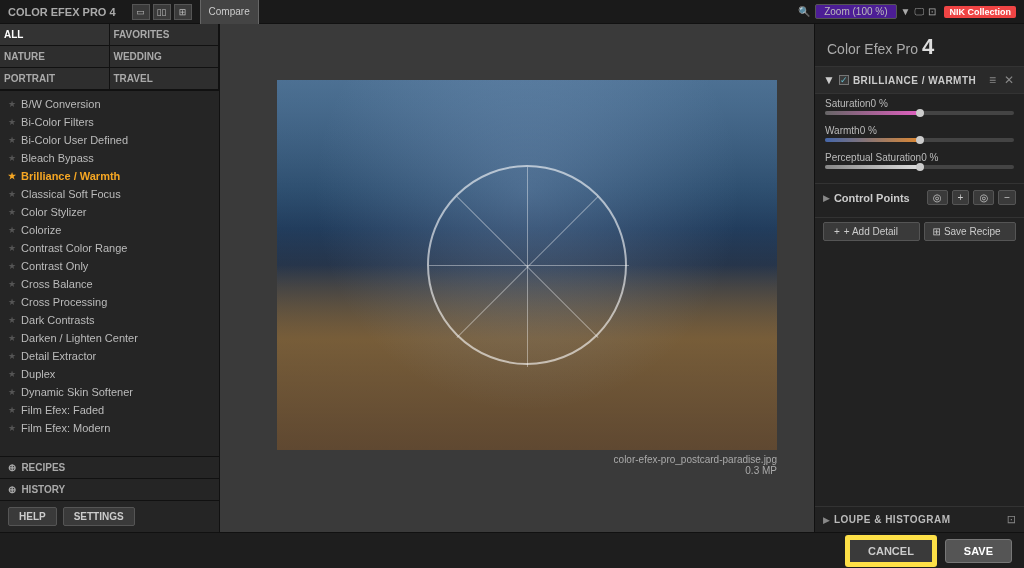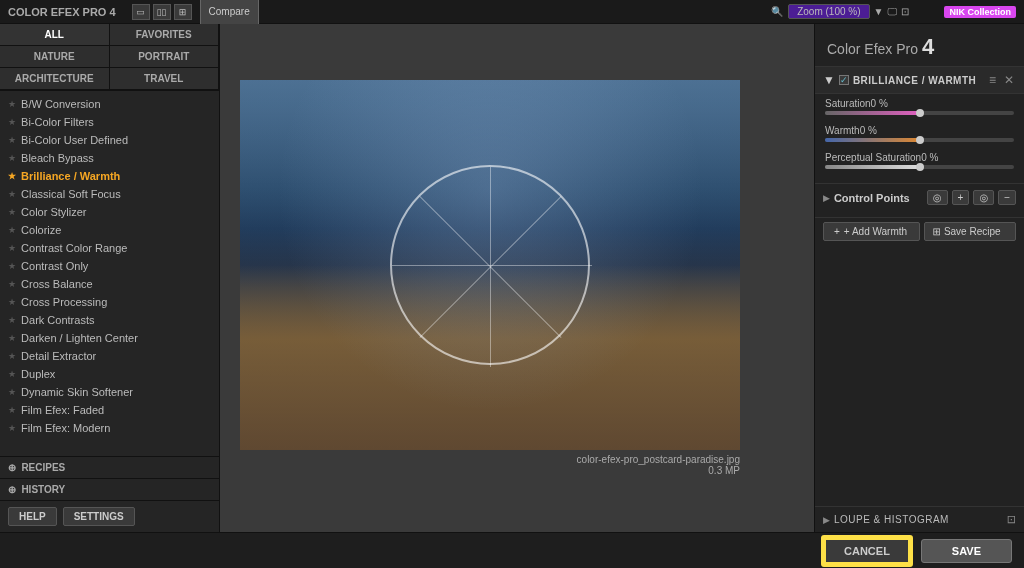--- a/index.html
+++ b/index.html
@@ -60,27 +60,26 @@
     .zoom-btn {
       background: #4c1d95;
       border: 1px solid #555;
       color: #bbb;
       font-size: 10px;
       padding: 1px 8px;
       cursor: pointer;
       border-radius: 2px;
     }
     .nik-badge {
-      background: #d946ef;
+      background: #ef4444;
       color: #fff;
       font-size: 9px;
       font-weight: bold;
       padding: 1px 5px;
       border-radius: 2px;
-      margin-left: 27px;
     }
 
     
     .main-layout {
       display: flex;
       flex: 1;
       overflow: hidden;
     }
 
     
@@ -100,21 +99,21 @@
     .cat-btn {
       background: #2e2e2e;
       border: none;
       border-bottom: 1px solid #111;
       border-right: 1px solid #111;
       color: #aaa;
       font-size: 10px;
       font-weight: bold;
       padding: 5px 4px;
       cursor: pointer;
-      text-align: center;
+      text-align: left;
       text-transform: uppercase;
     }
     .cat-btn.active { color: #fff; background: #333; }
 
     .filter-list {
       flex: 1;
       overflow-y: auto;
       padding: 4px 0;
     }
     .filter-list::-webkit-scrollbar { width: 6px; }
@@ -163,20 +162,21 @@
       border-radius: 2px;
       font-weight: bold;
     }
 
     
     .center-canvas {
       flex: 1;
       background: #3a3a3a;
       display: flex;
       flex-direction: column;
+      align-items: center;
       justify-content: center;
       position: relative;
       overflow: hidden;
       padding-left: 20px;
     }
     .image-container {
       position: relative;
     }
     .photo-placeholder {
       width: 500px;
@@ -421,21 +421,21 @@
     .loupe-section {
       padding: 6px 8px;
       border-top: 1px solid #333;
     }
     .loupe-header {
       display: flex;
       align-items: center;
       gap: 4px;
     }
     .loupe-arrow { font-size: 9px; color: #888; cursor: pointer; }
-    .loupe-label { font-size: 10px; color: #bbb; font-weight: normal; flex: 1; letter-spacing: 0.5px; }
+    .loupe-label { font-size: 10px; color: #bbb; font-weight: bold; flex: 1; letter-spacing: 0.5px; }
     .loupe-icon-btn {
       background: none; border: none; color: #888; cursor: pointer; font-size: 11px;
     }
 
     
     .bottom-bar {
       height: 36px;
       background: #1e1e1e;
       border-top: 1px solid #111;
       display: flex;
@@ -453,21 +453,21 @@
       padding: 5px 18px;
       cursor: pointer;
       border-radius: 3px;
     }
     .save-btn {
       background: #555;
       border: 1px solid #777;
       color: #fff;
       font-size: 11px;
       font-weight: bold;
-      padding: 5px 30px;
+      padding: 5px 18px;
       cursor: pointer;
       border-radius: 3px;
     }
   </style>
 </head>
 <body>
 
 <div class="top-bar">
   <span class="app-title">COLOR EFEX PRO 4</span>
   <div class="view-icons">
@@ -486,22 +486,22 @@
   <span class="nik-badge">NIK Collection</span>
 </div>
 
 <div class="main-layout">
 
   <div class="left-sidebar">
     <div class="filter-categories">
       <button class="cat-btn active">ALL</button>
       <button class="cat-btn">FAVORITES</button>
       <button class="cat-btn">NATURE</button>
+      <button class="cat-btn">WEDDING</button>
       <button class="cat-btn">PORTRAIT</button>
-      <button class="cat-btn">ARCHITECTURE</button>
       <button class="cat-btn">TRAVEL</button>
     </div>
 
     <div class="filter-list">
 
       <div class="filter-item"><span class="star-icon">★</span>B/W Conversion</div>
       <div class="filter-item"><span class="star-icon">★</span>Bi-Color Filters</div>
       <div class="filter-item"><span class="star-icon">★</span>Bi-Color User Defined</div>
       <div class="filter-item"><span class="star-icon">★</span>Bleach Bypass</div>
       <div class="filter-item active"><span class="star-icon favorited">★</span>Brilliance / Warmth</div>
@@ -621,21 +621,21 @@
         </button>
         <button class="cp-btn">
           <span>−</span>
         </button>
       </div>
     </div>
 
     <div class="add-filter-row">
       <button class="add-filter-btn">
         <span>+</span>
-        <span>+ Add Warmth</span>
+        <span>+ Add Detail</span>
       </button>
       <button class="save-recipe-btn">
         <span>⊞</span>
         <span>Save Recipe</span>
       </button>
     </div>
 
     <div style="flex:1;"></div>
 
     <div class="loupe-section">

